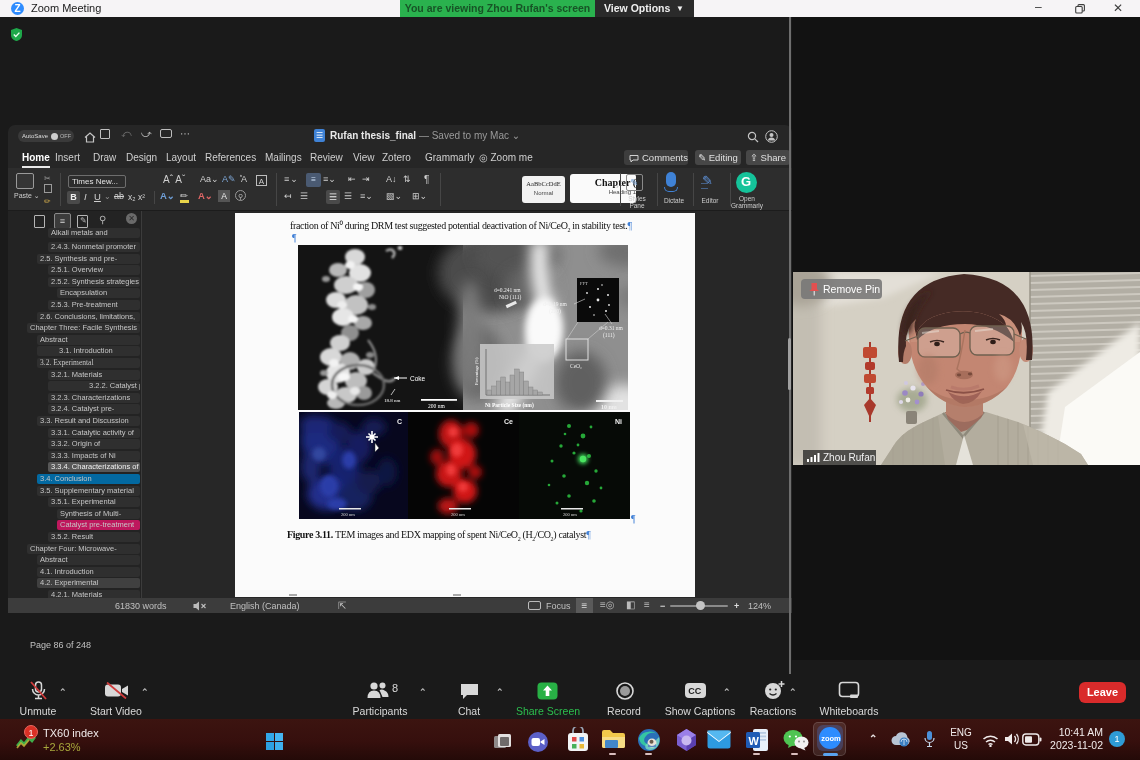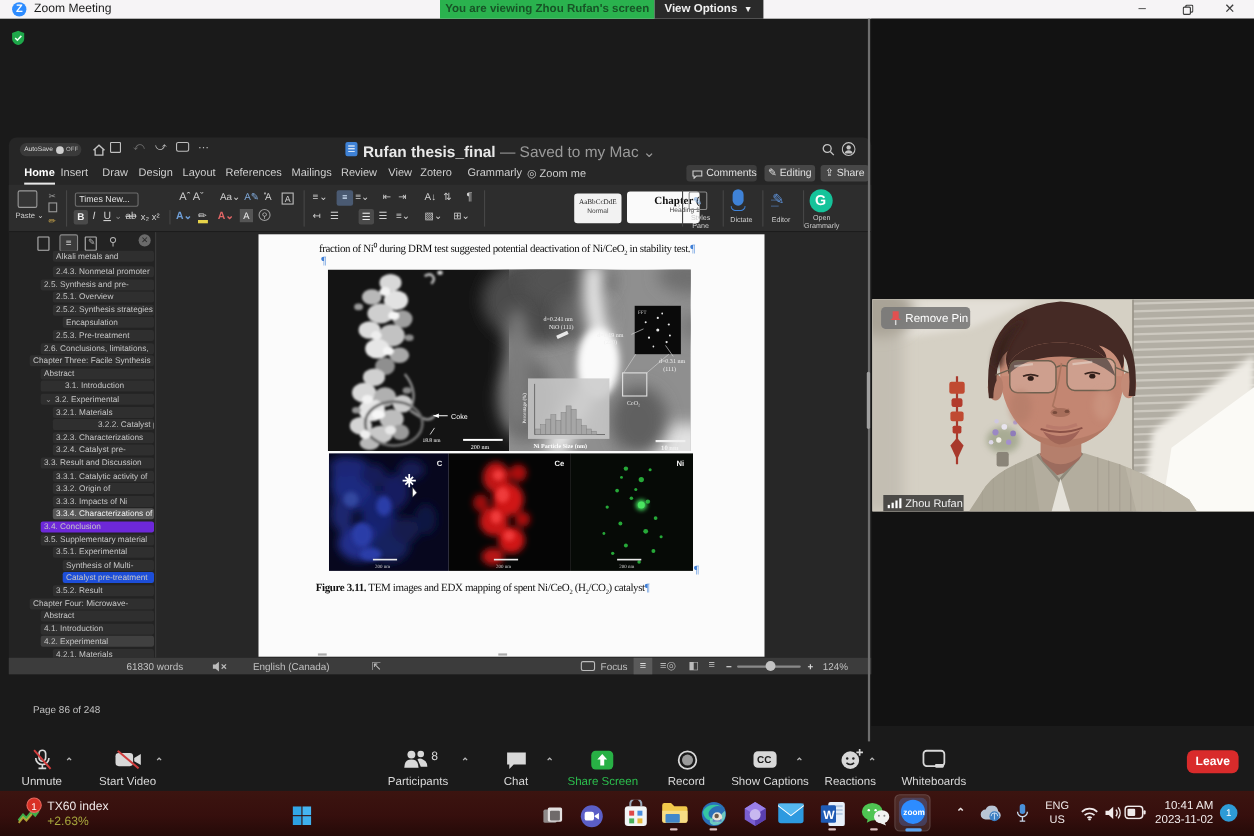--- a/index.html
+++ b/index.html
@@ -75,21 +75,21 @@
       </div>
       <div class="abs" style="left:76px; top:4px;"><svg width="12" height="11" viewBox="0 0 12 11">
             <path d="M1 5.5 L6 1 L11 5.5 M2.5 4.8 V10 H9.5 V4.8" stroke="#c4c4c4" stroke-width="1.2" fill="none"></path>
           </svg></div>
       <div class="abs" style="left:92px; top:4px; width:10px; height:10px; border:1px solid #c0c0c0; border-radius:1px;"></div>
       <div class="abs" style="left:113px; top:3px; font-size:10px; color:#6f6f6f;">⤺</div>
       <div class="abs" style="left:133px; top:3px; font-size:10px; color:#bdbdbd;">⤻</div>
       <div class="abs" style="left:152px; top:4px; width:12px; height:9px; border:1px solid #bdbdbd; border-radius:2px;"></div>
       <div class="abs" style="left:172px; top:3px; font-size:10px; color:#bdbdbd; letter-spacing:1px;">⋯</div>
       <div class="abs" style="left:306px; top:4px; width:11px; height:13px; background:#3f82d6; border-radius:2px; color:#fff; font-size:8px; text-align:center; line-height:13px;">☰</div>
-      <div class="abs" style="left:322px; top:5px; font-size:14px; color:#e8e8e8; white-space:nowrap;"><b>Rufan thesis_final</b> <span style="color:#9a9a9a;">— Saved to my Mac ⌄</span></div>
+      <div class="abs" style="left:322px; top:5px; font-size:10px; color:#e8e8e8; white-space:nowrap;"><b>Rufan thesis_final</b> <span style="color:#9a9a9a;">— Saved to my Mac ⌄</span></div>
       <div class="abs" style="left:739px; top:4px;"><svg width="12" height="12" viewBox="0 0 12 12">
             <circle cx="5" cy="5" r="3.6" fill="none" stroke="#c4c4c4" stroke-width="1.2"></circle>
             <line x1="7.8" y1="7.8" x2="11" y2="11" stroke="#c4c4c4" stroke-width="1.2"></line>
           </svg></div>
       <div class="abs" style="left:757px; top:4px;"><svg width="13" height="13" viewBox="0 0 13 13">
             <circle cx="6.5" cy="6.5" r="5.8" fill="none" stroke="#c4c4c4" stroke-width="1"></circle>
             <circle cx="6.5" cy="5" r="2" fill="#c4c4c4"></circle>
             <path d="M2.8 10.5 Q3.5 7.5 6.5 7.5 Q9.5 7.5 10.2 10.5" fill="#c4c4c4"></path>
           </svg></div>
     </div>
@@ -199,35 +199,35 @@
         <div class="navrow" style="left:40px; top:31px; width:92px; background:#2f2f2f; color:#c6c6c6;"><span style="position:relative; margin-left:3px;">2.4.3. Nonmetal promoter</span></div>
         <div class="navrow" style="left:29px; top:43px; width:103px; background:#2f2f2f; color:#c6c6c6;"><span style="position:relative; margin-left:3px;"><span class="chev" style="position:absolute; left:-9px; top:0;">⌄</span>2.5. Synthesis and pre-</span></div>
         <div class="navrow" style="left:40px; top:54px; width:92px; background:#2f2f2f; color:#c6c6c6;"><span style="position:relative; margin-left:3px;">2.5.1. Overview</span></div>
         <div class="navrow" style="left:40px; top:66px; width:92px; background:#2f2f2f; color:#c6c6c6;"><span style="position:relative; margin-left:3px;"><span class="chev" style="position:absolute; left:-9px; top:0;">⌄</span>2.5.2. Synthesis strategies</span></div>
         <div class="navrow" style="left:49px; top:77px; width:83px; background:#2f2f2f; color:#c6c6c6;"><span style="position:relative; margin-left:3px;">Encapsulation</span></div>
         <div class="navrow" style="left:40px; top:89px; width:92px; background:#2f2f2f; color:#c6c6c6;"><span style="position:relative; margin-left:3px;">2.5.3. Pre-treatment</span></div>
         <div class="navrow" style="left:29px; top:101px; width:103px; background:#2f2f2f; color:#c6c6c6;"><span style="position:relative; margin-left:3px;">2.6. Conclusions, limitations,</span></div>
         <div class="navrow" style="left:19px; top:112px; width:113px; background:#2f2f2f; color:#c6c6c6;"><span style="position:relative; margin-left:3px;"><span class="chev" style="position:absolute; left:-9px; top:0;">⌄</span>Chapter Three: Facile Synthesis</span></div>
         <div class="navrow" style="left:29px; top:124px; width:103px; background:#2f2f2f; color:#c6c6c6;"><span style="position:relative; margin-left:3px;">Abstract</span></div>
         <div class="navrow" style="left:29px; top:135px; width:103px; background:#2f2f2f; color:#c6c6c6;"><span style="position:relative; margin-left:3px;padding-left:19px;">3.1. Introduction</span></div>
-        <div class="navrow" style="left:29px; top:147px; width:103px; background:#2f2f2f; color:#c6c6c6;"><span style="position:relative; margin-left:13px;"><span class="chev" style="position:absolute; left:-9px; top:0;">⌄</span>3.2. Experimental</span></div>
+        <div class="navrow" style="left:29px; top:147px; width:103px; background:#2f2f2f; color:#c6c6c6;"><span style="position:relative; margin-left:3px;font-family:Liberation Serif, serif;"><span class="chev" style="position:absolute; left:-9px; top:0;">⌄</span>3.2. Experimental</span></div>
         <div class="navrow" style="left:40px; top:159px; width:92px; background:#2f2f2f; color:#c6c6c6;"><span style="position:relative; margin-left:3px;">3.2.1. Materials</span></div>
         <div class="navrow" style="left:40px; top:170px; width:92px; background:#2f2f2f; color:#c6c6c6;"><span style="position:relative; margin-left:3px;padding-left:38px;">3.2.2. Catalyst preparation</span></div>
         <div class="navrow" style="left:40px; top:182px; width:92px; background:#2f2f2f; color:#c6c6c6;"><span style="position:relative; margin-left:3px;">3.2.3. Characterizations</span></div>
         <div class="navrow" style="left:40px; top:193px; width:92px; background:#2f2f2f; color:#c6c6c6;"><span style="position:relative; margin-left:3px;">3.2.4. Catalyst pre-</span></div>
         <div class="navrow" style="left:29px; top:205px; width:103px; background:#2f2f2f; color:#c6c6c6;"><span style="position:relative; margin-left:3px;"><span class="chev" style="position:absolute; left:-9px; top:0;">⌄</span>3.3. Result and Discussion</span></div>
         <div class="navrow" style="left:40px; top:217px; width:92px; background:#2f2f2f; color:#c6c6c6;"><span style="position:relative; margin-left:3px;">3.3.1. Catalytic activity of</span></div>
         <div class="navrow" style="left:40px; top:228px; width:92px; background:#2f2f2f; color:#c6c6c6;"><span style="position:relative; margin-left:3px;">3.3.2. Origin of</span></div>
         <div class="navrow" style="left:40px; top:240px; width:92px; background:#2f2f2f; color:#c6c6c6;"><span style="position:relative; margin-left:3px;">3.3.3. Impacts of Ni</span></div>
         <div class="navrow" style="left:40px; top:251px; width:92px; background:#575757; color:#f0f0f0;"><span style="position:relative; margin-left:3px;">3.3.4. Characterizations of</span></div>
-        <div class="navrow" style="left:29px; top:263px; width:103px; background:#6d28d9; color:#c6c6c6;"><span style="position:relative; margin-left:3px;">3.4. Conclusion</span></div>
+        <div class="navrow" style="left:29px; top:263px; width:103px; background:#0369a1; color:#c6c6c6;"><span style="position:relative; margin-left:3px;">3.4. Conclusion</span></div>
         <div class="navrow" style="left:29px; top:275px; width:103px; background:#2f2f2f; color:#c6c6c6;"><span style="position:relative; margin-left:3px;"><span class="chev" style="position:absolute; left:-9px; top:0;">⌄</span>3.5. Supplementary material</span></div>
         <div class="navrow" style="left:40px; top:286px; width:92px; background:#2f2f2f; color:#c6c6c6;"><span style="position:relative; margin-left:3px;"><span class="chev" style="position:absolute; left:-9px; top:0;">⌄</span>3.5.1. Experimental</span></div>
         <div class="navrow" style="left:49px; top:298px; width:83px; background:#2f2f2f; color:#c6c6c6;"><span style="position:relative; margin-left:3px;">Synthesis of Multi-</span></div>
-        <div class="navrow" style="left:49px; top:309px; width:83px; background:#1d4ed8; color:#c6c6c6;"><span style="position:relative; margin-left:3px;">Catalyst pre-treatment</span></div>
+        <div class="navrow" style="left:49px; top:309px; width:83px; background:#be185d; color:#c6c6c6;"><span style="position:relative; margin-left:3px;">Catalyst pre-treatment</span></div>
         <div class="navrow" style="left:40px; top:321px; width:92px; background:#2f2f2f; color:#c6c6c6;"><span style="position:relative; margin-left:3px;">3.5.2. Result</span></div>
         <div class="navrow" style="left:19px; top:333px; width:113px; background:#2f2f2f; color:#c6c6c6;"><span style="position:relative; margin-left:3px;"><span class="chev" style="position:absolute; left:-9px; top:0;">⌄</span>Chapter Four: Microwave-</span></div>
         <div class="navrow" style="left:29px; top:344px; width:103px; background:#2f2f2f; color:#c6c6c6;"><span style="position:relative; margin-left:3px;">Abstract</span></div>
         <div class="navrow" style="left:29px; top:356px; width:103px; background:#2f2f2f; color:#c6c6c6;"><span style="position:relative; margin-left:3px;">4.1. Introduction</span></div>
         <div class="navrow" style="left:29px; top:367px; width:103px; background:#404040; color:#c6c6c6;"><span style="position:relative; margin-left:3px;"><span class="chev" style="position:absolute; left:-9px; top:0;">⌄</span>4.2. Experimental</span></div>
         <div class="navrow" style="left:40px; top:379px; width:92px; background:#2f2f2f; color:#c6c6c6;"><span style="position:relative; margin-left:3px;">4.2.1. Materials</span></div>
         </div>
       </div>
       <div id="page" class="abs">
         <div class="doctext" style="left:55px; top:5px; white-space:nowrap; word-spacing:0px;">fraction of Ni⁰ during DRM test suggested potential deactivation of Ni/CeO<sub style="font-size:6px;">2</sub> in stability test.<span class="pil">¶</span></div>

